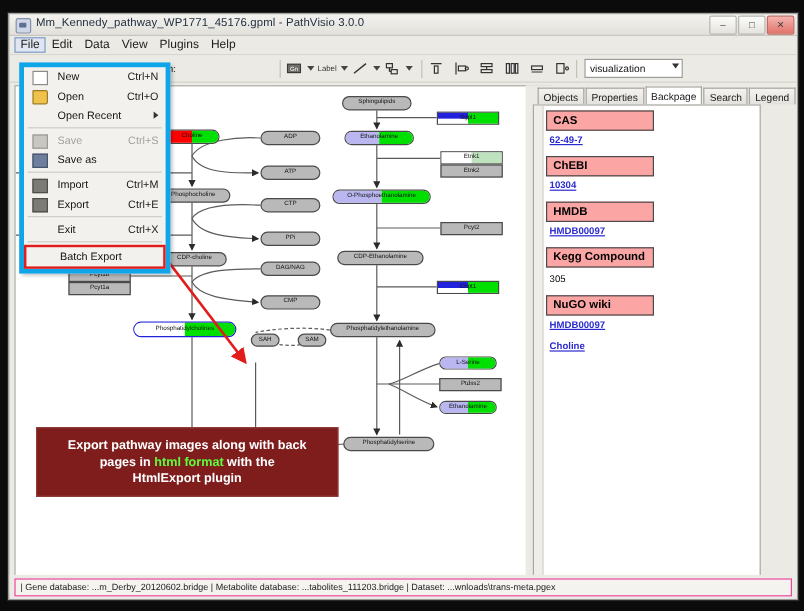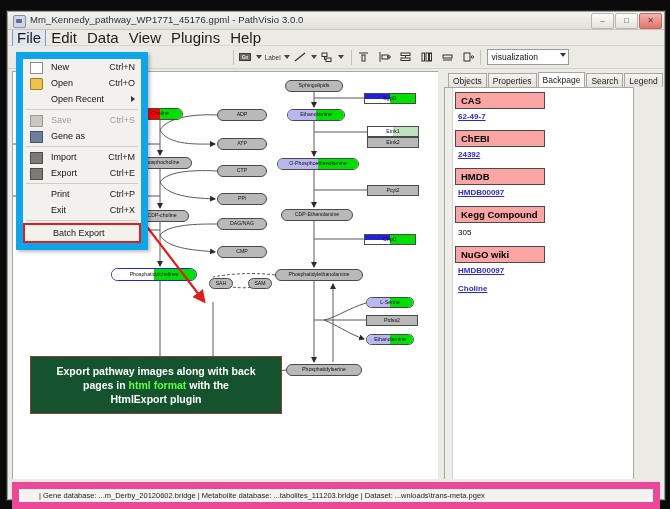--- a/index.html
+++ b/index.html
@@ -23,21 +23,21 @@
             letter-spacing:.1px;white-space:nowrap;}
   .wbtns{position:absolute;right:2px;top:1px;display:flex;gap:1px;}
   .wbtn{width:21px;height:14px;border:1px solid #b9b7b1;border-radius:2px;
         background:linear-gradient(#fcfcfb,#e4e2dc);position:relative;}
   .wbtn span{position:absolute;left:0;right:0;top:3px;text-align:center;font-size:8px;color:#444;line-height:8px;}
   .wbtn.close{background:linear-gradient(#f6b3ae,#e0736b);border-color:#c06a62;}
 
   
   .menubar{height:15px;background:#eceae4;border-bottom:1px solid #d8d6d0;
            display:flex;align-items:center;padding-left:4px;}
-  .menubar .mi{font-size:15px;color:#1c1c1c;padding:1px 5px;}
+  .menubar .mi{font-size:10px;color:#1c1c1c;padding:1px 5px;}
   .menubar .mi.active{background:#dfe6f2;border:1px solid #7f9bc4;padding:0 4px;}
 
   
   .toolbar{height:22px;background:#eceae4;border-bottom:1px solid #d2d0ca;
            display:flex;align-items:center;position:relative;}
   .tb-zoomlbl{font-size:8px;color:#222;margin-left:116px;}
   .combo{height:14px;background:#fff;border:1px solid #9d9b96;display:flex;align-items:center;
          position:relative;font-size:8.5px;color:#111;padding-left:4px;}
   .combo .arrow{position:absolute;right:2px;top:3px;width:0;height:0;
          border-left:3px solid transparent;border-right:3px solid transparent;border-top:4px solid #333;}
@@ -66,26 +66,26 @@
   .xref-title{font-size:11px;font-weight:bold;color:#2b4fd6;margin:6px 0 12px 2px;}
   .xrow{margin-bottom:5px;}
   .xhead{border:1px solid #4a4a4a;background:#fca5a5;font-size:9.5px;font-weight:bold;color:#000;
          padding:2px 5px;width:78px;}
   .xval{font-size:8px;color:#2a2ad0;text-decoration:underline;margin:3px 0 9px 3px;font-weight:bold;}
   .xval.plain{color:#000;text-decoration:none;font-weight:normal;}
   .expr{font-size:10px;font-weight:bold;color:#000;margin-top:6px;}
 
   
   .statusbar{position:absolute;left:0;bottom:0;width:100%;height:20px;background:#eceae4;}
-  .status-line{position:absolute;left:4px;top:3px;right:4px;height:13px;border:7px solid #ec4899;
-       background:#f4f3f0;font-size:7.5px;color:#1c1c1c;display:flex;align-items:center;padding-left:20px;}
+  .status-line{position:absolute;left:4px;top:3px;right:4px;height:13px;border:1px solid #ec4899;
+       background:#f4f3f0;font-size:7.5px;color:#1c1c1c;display:flex;align-items:center;padding-left:4px;}
 
   
   .filemenu{position:absolute;left:8px;top:40px;width:118px;background:#f2f1ed;
-            border:7px solid #0ea5e9;box-shadow:2px 2px 3px rgba(0,0,0,.25);z-index:40;}
+            border:4px solid #0ea5e9;box-shadow:2px 2px 3px rgba(0,0,0,.25);z-index:40;}
   .fm-item{position:relative;height:16px;display:flex;align-items:center;font-size:9px;color:#121212;}
   .fm-item .lab{position:absolute;left:28px;}
   .fm-item .acc{position:absolute;right:6px;color:#1a1a1a;}
   .fm-item.dim .lab,.fm-item.dim .acc{color:#a3a19b;}
   .fm-sep{height:1px;background:#cfcdc7;margin:2px 3px;}
   .fm-ico{position:absolute;left:7px;top:3px;width:11px;height:10px;}
   .fm-sub{position:absolute;right:6px;top:5px;width:0;height:0;
           border-top:3px solid transparent;border-bottom:3px solid transparent;border-left:4px solid #333;}
   .fm-hl{border:2px solid #e21b1b;}
 
@@ -103,21 +103,21 @@
   .meta{border-radius:7px;}
   .gene{border-radius:0;}
   .lbl{position:relative;z-index:3;}
   .half{position:absolute;top:0;bottom:0;}
   .red{background:#ff0000;} .green{background:#00e000;}
   .blue{background:#2222dd;} .lav{background:#b9b6f0;}
   .lgreen{background:#bfe2bf;} .white{background:#ffffff;}
   .handle{position:absolute;width:3px;height:3px;background:#ffff00;border:1px solid #7a7a00;}
 
   
-  .banner{position:absolute;left:22px;top:287px;width:252px;height:58px;background:#14532d;
+  .banner{position:absolute;left:22px;top:287px;width:252px;height:58px;background:#7f1d1d;
      border:1px solid #8d3a38;color:#fff;font-size:10.5px;font-weight:bold;
      display:flex;align-items:center;justify-content:center;text-align:center;z-index:20;
      line-height:14px;padding:0 6px;box-sizing:border-box;}
   .banner .hl{color:#5bff3c;}
   .arrow-red{position:absolute;z-index:30;}
 </style>
 </head>
 <body>
 
 <div class="screen">
@@ -427,21 +427,21 @@
       <div class="sp-body">
         <div class="sp-scroll"></div>
         <div class="sp-inner">
           <div id="xrefs">
                 <div class="xrow">
                   <div class="xhead">CAS</div>
                   <div class="xval">62-49-7</div>
                 </div>
                 <div class="xrow">
                   <div class="xhead">ChEBI</div>
-                  <div class="xval">24392</div>
+                  <div class="xval">10304</div>
                 </div>
                 <div class="xrow">
                   <div class="xhead">HMDB</div>
                   <div class="xval">HMDB00097</div>
                 </div>
                 <div class="xrow">
                   <div class="xhead">Kegg Compound</div>
                 </div>
                 <div class="xrow">
                   <div class="xval plain">305</div>
@@ -479,39 +479,35 @@
           <i class="fm-sub"></i>
         </div>
         <div class="fm-sep"></div>
         <div class="fm-item dim">
           <span class="fm-ico ic-save"></span>
           <span class="lab">Save</span>
           <span class="acc">Ctrl+S</span>
         </div>
         <div class="fm-item">
           <span class="fm-ico ic-saveas"></span>
-          <span class="lab">Gene as</span>
+          <span class="lab">Save as</span>
         </div>
         <div class="fm-sep"></div>
         <div class="fm-item">
           <span class="fm-ico ic-imp"></span>
           <span class="lab">Import</span>
           <span class="acc">Ctrl+M</span>
         </div>
         <div class="fm-item">
           <span class="fm-ico ic-exp"></span>
           <span class="lab">Export</span>
           <span class="acc">Ctrl+E</span>
         </div>
         <div class="fm-sep"></div>
         <div class="fm-item">
-          <span class="lab">Print</span>
-          <span class="acc">Ctrl+P</span>
-        </div>
-        <div class="fm-item">
           <span class="lab">Exit</span>
           <span class="acc">Ctrl+X</span>
         </div>
         <div class="fm-sep"></div>
         <div class="fm-item fm-hl">
           <span class="lab">Batch Export</span>
         </div>
       </div>
 
  </div>

